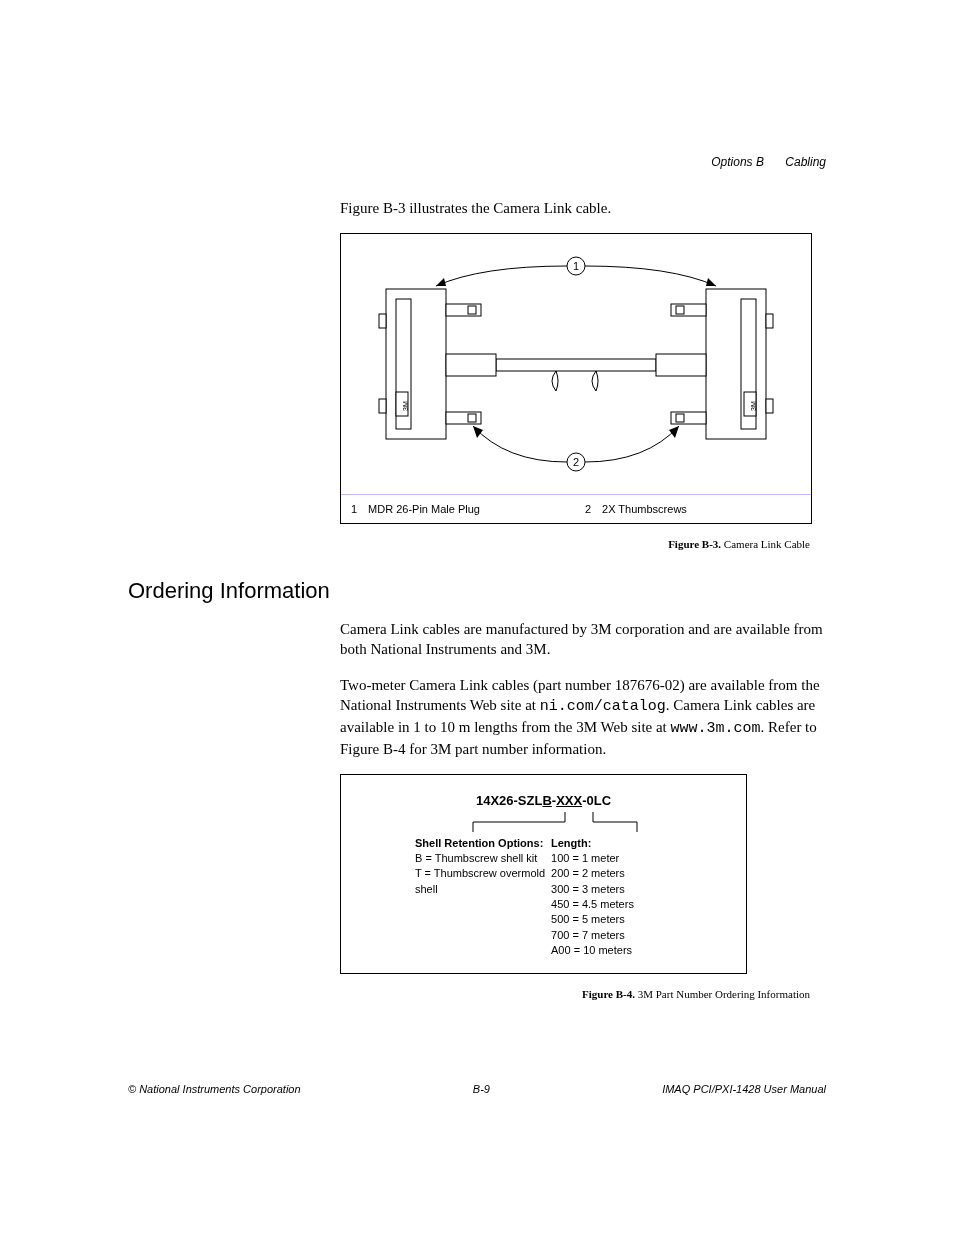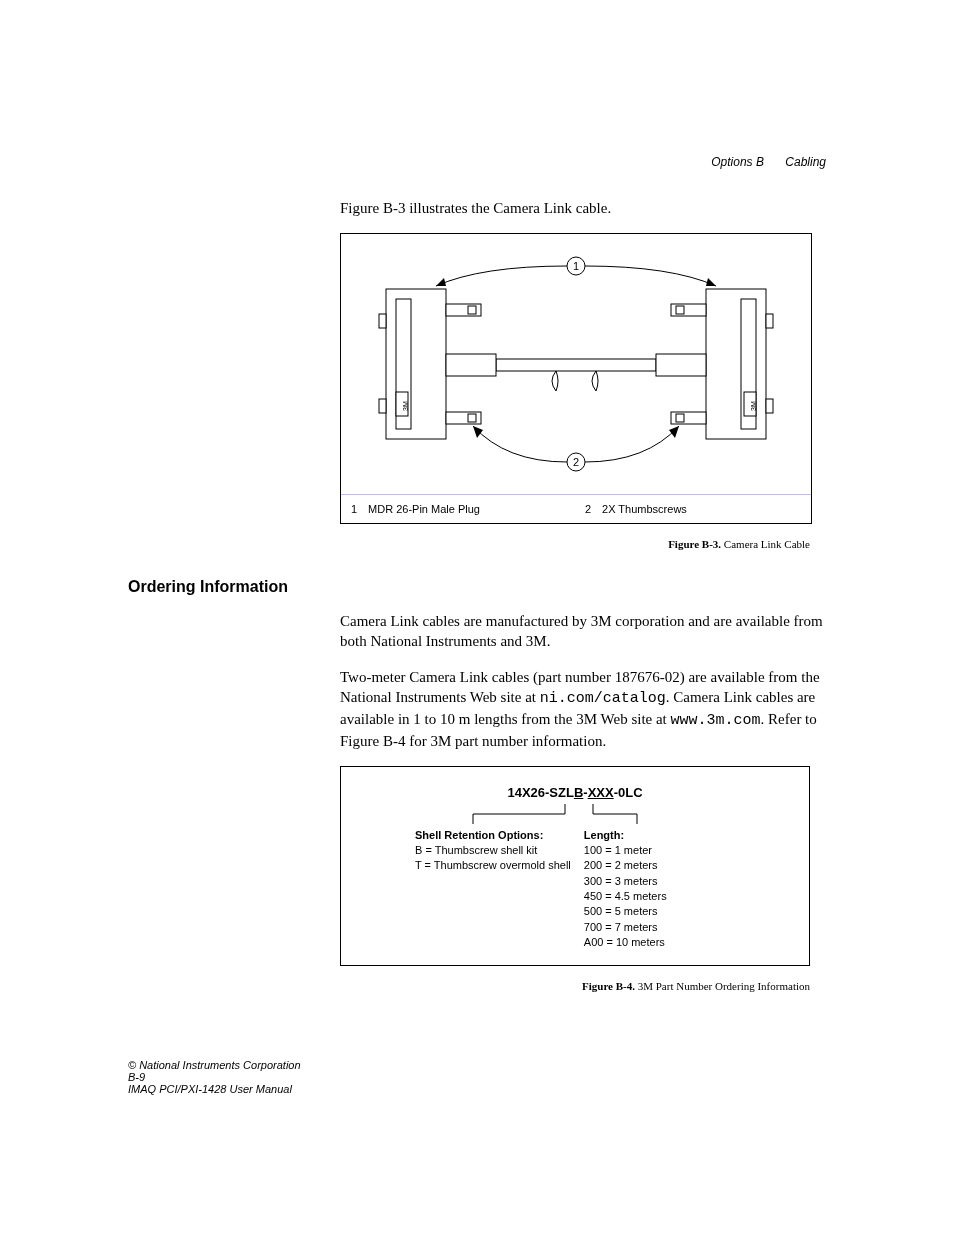--- a/index.html
+++ b/index.html
@@ -56,35 +56,35 @@
     font-family: Liberation Serif, serif;
     font-size: 11px;
     margin: 14px 0 0 212px;
     width: 470px;
   }
   .fig-caption .fignum {
     font-weight: bold;
   }
   h2.section {
     font-family: Arial, Helvetica, sans-serif;
-    font-weight: bold;
-    font-size: 16px;
+    font-weight: normal;
+    font-size: 22px;
     margin: 28px 0 8px 0;
   }
   .body-para {
     margin-left: 212px;
     margin-bottom: 14px;
     line-height: 1.35;
   }
   .mono {
     font-family: 'Courier New', Courier, monospace;
   }
   .fig-b4-box {
     margin-left: 212px;
-    width: 470px;
+    width: 407px;
     border: 1px solid #000;
     padding: 18px 14px 14px 14px;
     box-sizing: border-box;
     font-family: Arial, Helvetica, sans-serif;
     position: relative;
   }
   .partnum {
     text-align: center;
     font-weight: bold;
     font-size: 13px;
@@ -106,21 +106,20 @@
   .footer {
     position: absolute;
     bottom: 140px;
     left: 128px;
     right: 128px;
     display: flex;
     justify-content: space-between;
     font-family: Arial, Helvetica, sans-serif;
     font-size: 11px;
     font-style: italic;
-    flex-direction: column;
   }
   .footer .center { font-style: italic; }
 </style>
 </head>
 <body>
 
 <div class="page">
   <div class="header-right">
     <span class="appendix">Options B</span>
     <span>Cabling</span>

